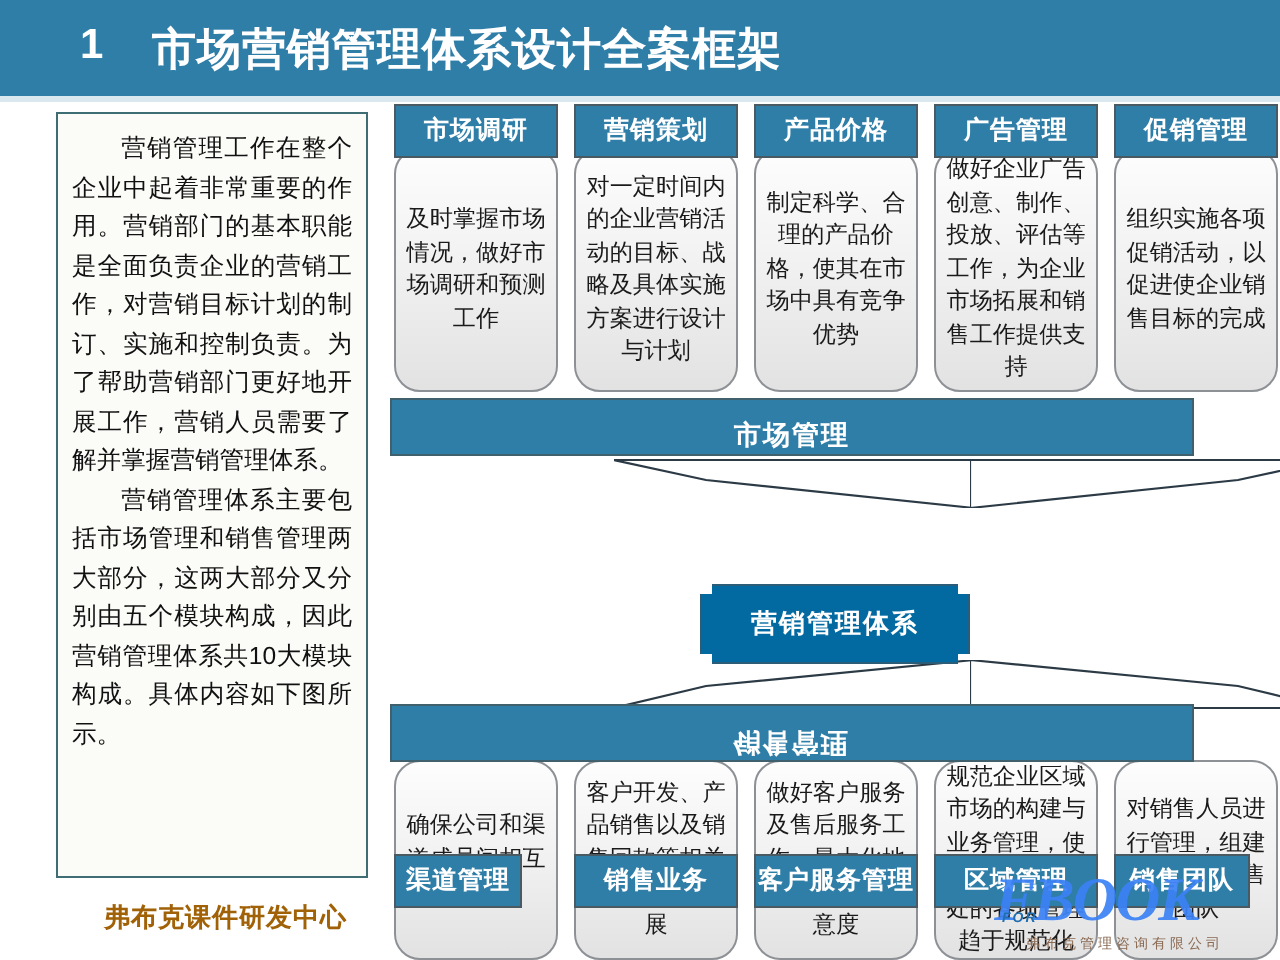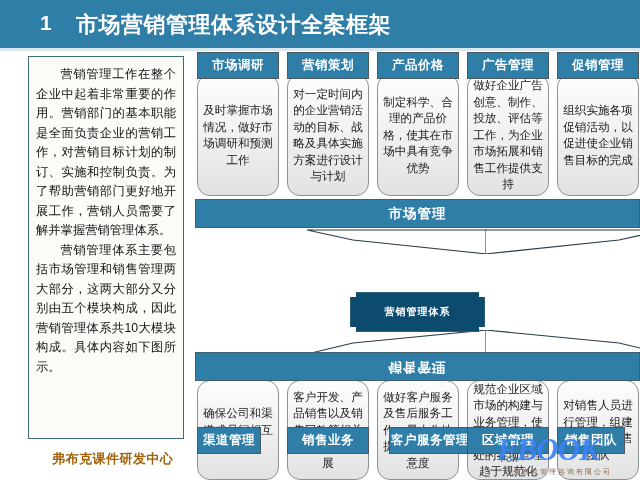--- a/index.html
+++ b/index.html
@@ -132,48 +132,48 @@
     line-height: 16.5px;
     color: #1a1a1a;
     text-align: center;
     display: block;
   }
 
   
   .wide-bar {
     position: absolute;
     left: 0;
-    width: 445px;
+    width: 402px;
     height: 29px;
     background: #2f7ea8;
     border: 1px solid #40606e;
     box-sizing: border-box;
     color: #ffffff;
     font-size: 13.5px;
     font-weight: bold;
     display: flex;
-    align-items: center;
+    align-items: flex-end;
     justify-content: center;
     letter-spacing: 1px;
     z-index: 4;
   }
   .wide-bar.flipped span {
     display: inline-block;
     transform: scaleY(-1);
   }
 
   
   .hub {
     position: absolute;
     left: 155px; top: 240px;
     width: 135px;
     height: 40px;
-    background: #0c4a6e;
-    color: #ffffff;
-    font-size: 10px;
+    background: #0369a1;
+    color: #ffffff;
+    font-size: 13px;
     font-weight: bold;
     display: flex;
     align-items: center;
     justify-content: center;
     letter-spacing: 1px;
     z-index: 6;
     border: 1px solid #2b5d78;
     box-sizing: border-box;
     clip-path: polygon(6px 0, calc(100% - 6px) 0, calc(100% - 6px) 5px, 100% 5px,
                        100% calc(100% - 5px), calc(100% - 6px) calc(100% - 5px),
@@ -314,21 +314,21 @@
       </div>
     <div class="body-box" style="left:272px; top:328px; width:82px; height:100px;">
         <span>规范企业区域市场的构建与业务管理，使分公司/办事处的各项管理趋于规范化</span>
       </div>
     <div class="body-box" style="left:362px; top:328px; width:82px; height:100px;">
         <span>对销售人员进行管理，组建高效率的销售团队</span>
       </div>
 
     <div class="col-head" style="left:2px;   top:375px; width:64px;">渠道管理</div>
     <div class="col-head" style="left:92px;  top:375px; width:82px;">销售业务</div>
-    <div class="col-head" style="left:182px; top:375px; width:82px;margin-left:12px;">客户服务管理</div>
+    <div class="col-head" style="left:182px; top:375px; width:82px;">客户服务管理</div>
     <div class="col-head" style="left:272px; top:375px; width:82px;">区域管理</div>
     <div class="col-head" style="left:362px; top:375px; width:68px;">销售团队</div>
 
   </div>
 
   <div class="watermark">
     <div class="wm-text">FBOOK</div>
     <div class="wm-for">FOR</div>
     <div class="wm-sub">弗布克管理咨询有限公司</div>
   </div>

